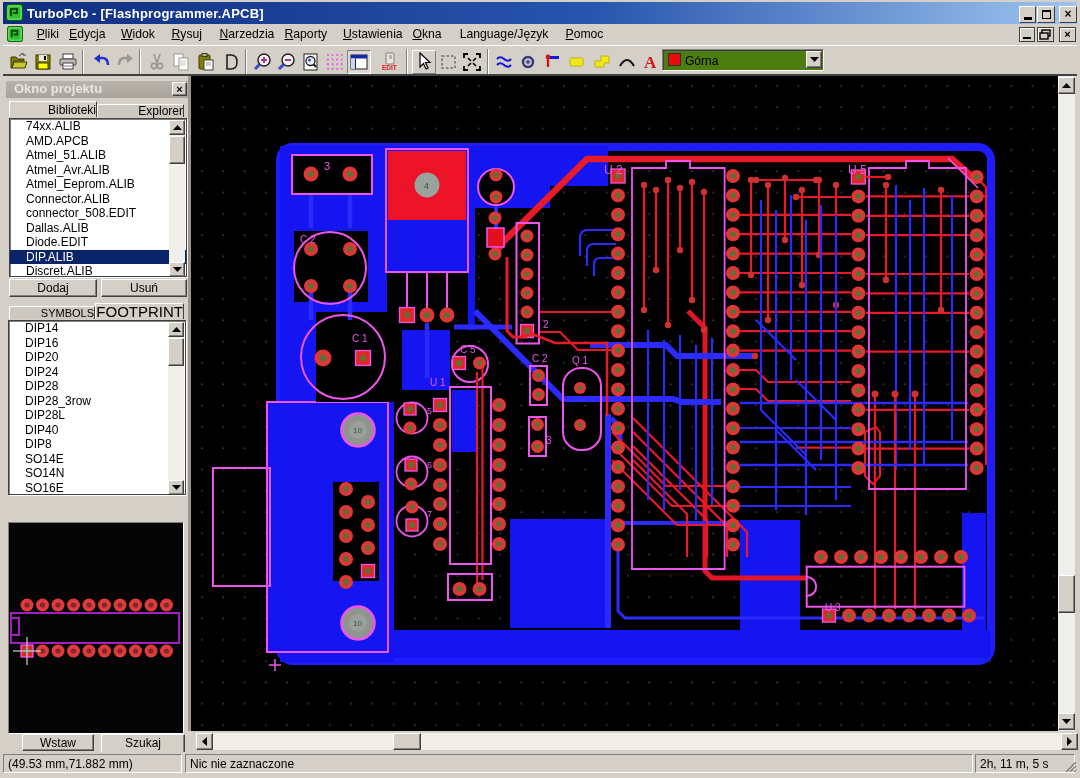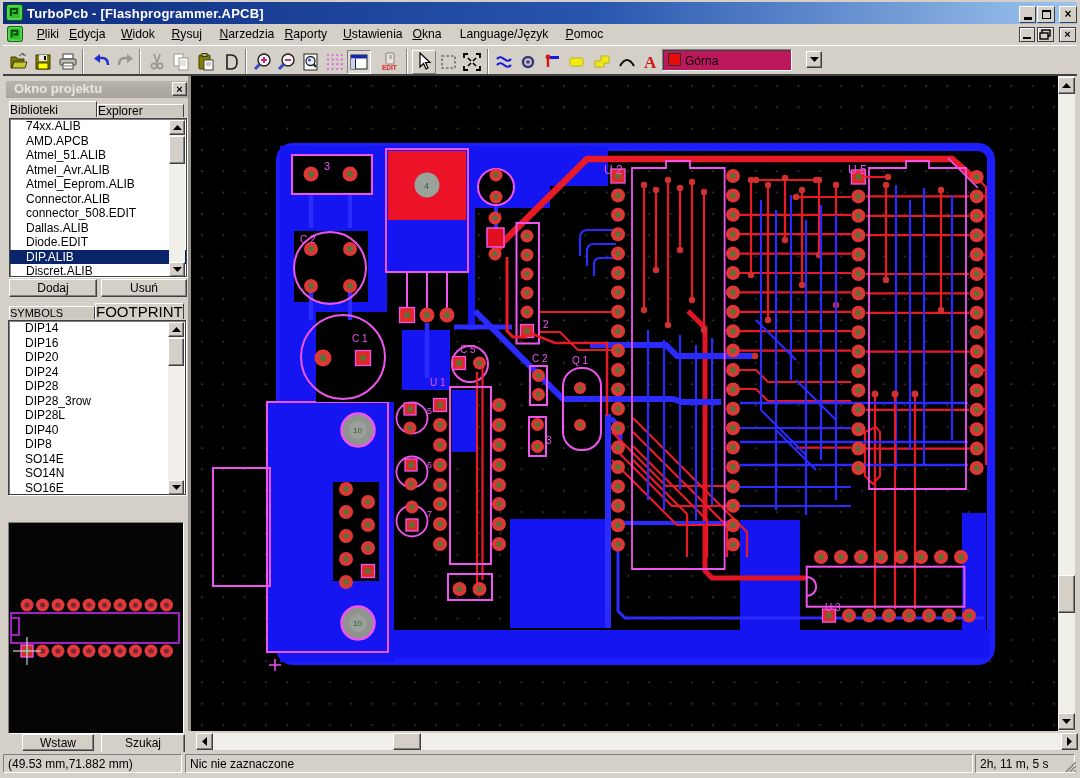--- a/index.html
+++ b/index.html
@@ -12,21 +12,21 @@
 .mi{position:absolute;top:3px;color:#000}
 .mdibtn{position:absolute;top:3px;width:16px;height:15px;background:#d4d0c8;border:1px solid #404040;box-shadow:inset 1px 1px 0 #fff}
 #toolbar{position:absolute;left:3px;top:45px;width:1074px;height:29px;background:#d4d0c8;border-top:1px solid #fff}
 .tbtn{position:absolute;top:4px;width:24px;height:24px;display:flex;align-items:center;justify-content:center}
 .tbtn.pressed{border:1px solid #808080;border-right-color:#fff;border-bottom-color:#fff;background:#dcd9d2}
 .tbtn.hot{border:1px solid #fff;border-right-color:#808080;border-bottom-color:#808080}
 .tsep{position:absolute;top:3px;width:2px;height:26px;border-left:1px solid #808080;border-right:1px solid #fff}
 #darkstrip{position:absolute;left:3px;top:74px;width:1074px;height:2px;background:#404040}
 #panel{position:absolute;left:3px;top:80px;width:190px;height:672px;background:#d4d0c8}
 #phead{position:absolute;left:3px;top:1px;width:184px;height:17px;background:linear-gradient(180deg,#b8b4ac,#a8a49c);color:#e8e6e0;font-weight:bold;font-size:13px;padding-left:8px}
-.tab{position:absolute;font-size:12px;text-align:left;background:#d4d0c8;border-top:1px solid #fff;border-left:1px solid #fff;border-right:1px solid #404040}
+.tab{position:absolute;font-size:12px;text-align:right;background:#d4d0c8;border-top:1px solid #fff;border-left:1px solid #fff;border-right:1px solid #404040}
 .lb{position:absolute;background:#fff;border:1px solid #404040;box-shadow:inset 1px 1px 0 #808080, 1px 1px 0 #fff;font-size:12px;overflow:hidden}
 .li{height:14.5px;line-height:14.5px;padding-left:16px;white-space:nowrap}
 .li.sel{background:#0a246a;color:#fff}
 .sb{position:absolute;right:1px;top:1px;width:16px;background:#f1efe9}
 .sbtn{position:absolute;width:16px;height:15px;display:flex;align-items:center;justify-content:center}
 .btn{position:absolute;font-size:12px;text-align:center;color:#000}
 #statusbar{position:absolute;left:3px;top:752px;width:1074px;height:23px;background:#d4d0c8;font-size:12px}
 .scell{position:absolute;top:2px;height:19px;border:1px solid #808080;border-right-color:#fff;border-bottom-color:#fff;padding:2px 4px;white-space:nowrap;overflow:hidden}
 </style></head><body>
 <div id="title">
@@ -249,21 +249,21 @@
     <div class="tbtn " style="left:636px">
       <svg width="20" height="20" viewBox="0 0 20 20">
         <text x="3" y="16" font-size="17" font-weight="bold" fill="#d01818" font-family="Liberation Serif, serif">A</text>
       </svg>
     </div>
     <div class="tsep" style="left:79px"></div>
     <div class="tsep" style="left:136px"></div>
     <div class="tsep" style="left:242px"></div>
     <div class="tsep" style="left:403px"></div>
     <div class="tsep" style="left:484px"></div>
-<div class="abs sunken2" style="left:659px;top:3px;width:130px;height:22px;background:#be185d">
+<div class="abs sunken2" style="left:659px;top:3px;width:162px;height:22px;background:#4d7c0f">
 <div class="abs" style="left:5px;top:3px;width:13px;height:13px;background:#e80c0c;border:1px solid #303030"></div>
 <span class="abs" style="left:22px;top:3.5px;font-size:12px">Górna</span>
 <div class="abs raised" style="left:143px;top:1px;width:16px;height:17px;display:flex;align-items:center;justify-content:center">
         <svg width="9" height="5" viewBox="0 0 9 5">
           <path d="M0,0 L9,0 L4.5,5 Z" fill="#000"></path>
         </svg>
       </div>
 </div>
 </div>
 <div id="darkstrip"></div>

